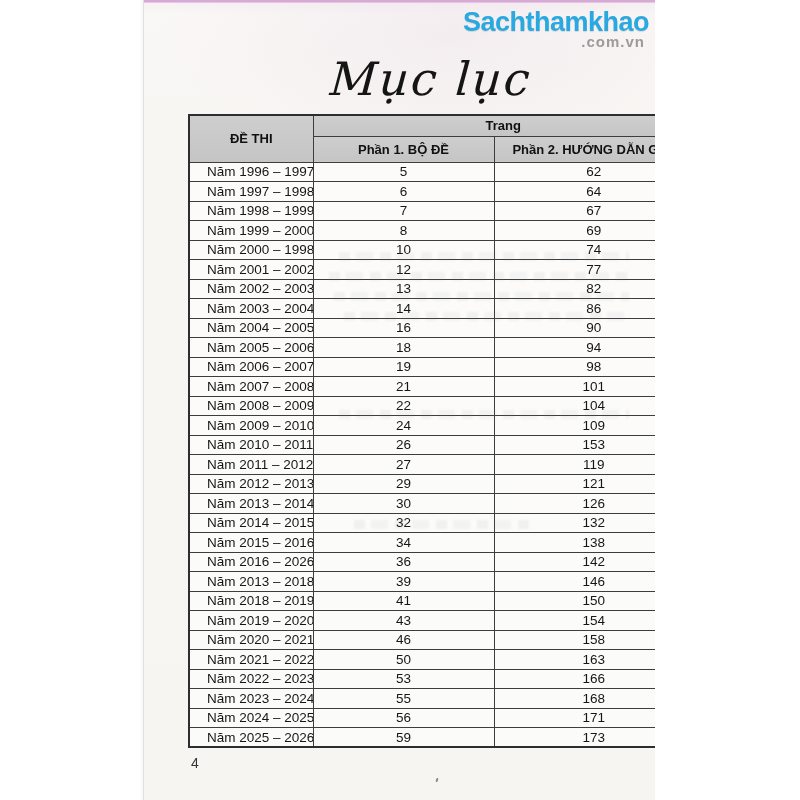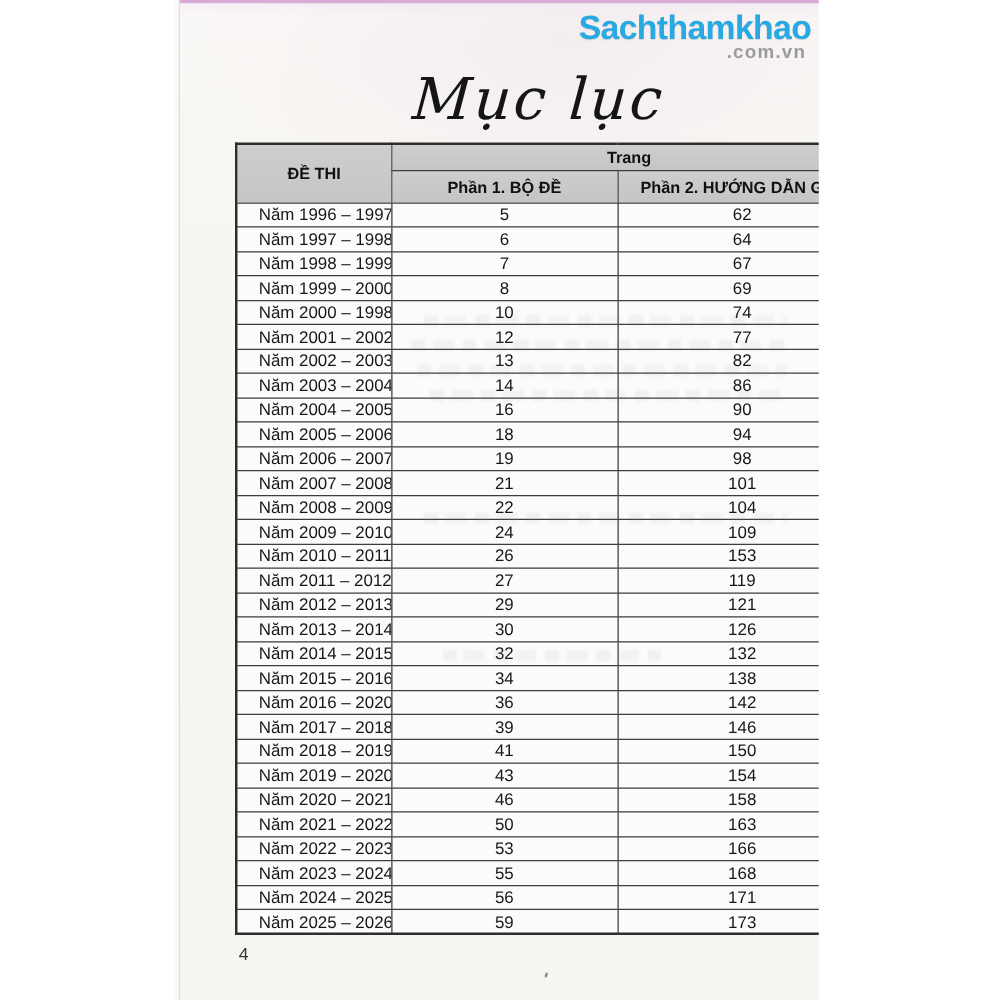--- a/index.html
+++ b/index.html
@@ -208,26 +208,26 @@
             <td class="exam">Năm 2014 – 2015</td>
             <td class="num">32</td>
             <td class="num">132</td>
           </tr>
           <tr>
             <td class="exam">Năm 2015 – 2016</td>
             <td class="num">34</td>
             <td class="num">138</td>
           </tr>
           <tr>
-            <td class="exam">Năm 2016 – 2020</td>
+            <td class="exam">Năm 2016 – 2026</td>
             <td class="num">36</td>
             <td class="num">142</td>
           </tr>
           <tr>
-            <td class="exam">Năm 2017 – 2018</td>
+            <td class="exam">Năm 2013 – 2018</td>
             <td class="num">39</td>
             <td class="num">146</td>
           </tr>
           <tr>
             <td class="exam">Năm 2018 – 2019</td>
             <td class="num">41</td>
             <td class="num">150</td>
           </tr>
           <tr>
             <td class="exam">Năm 2019 – 2020</td>

